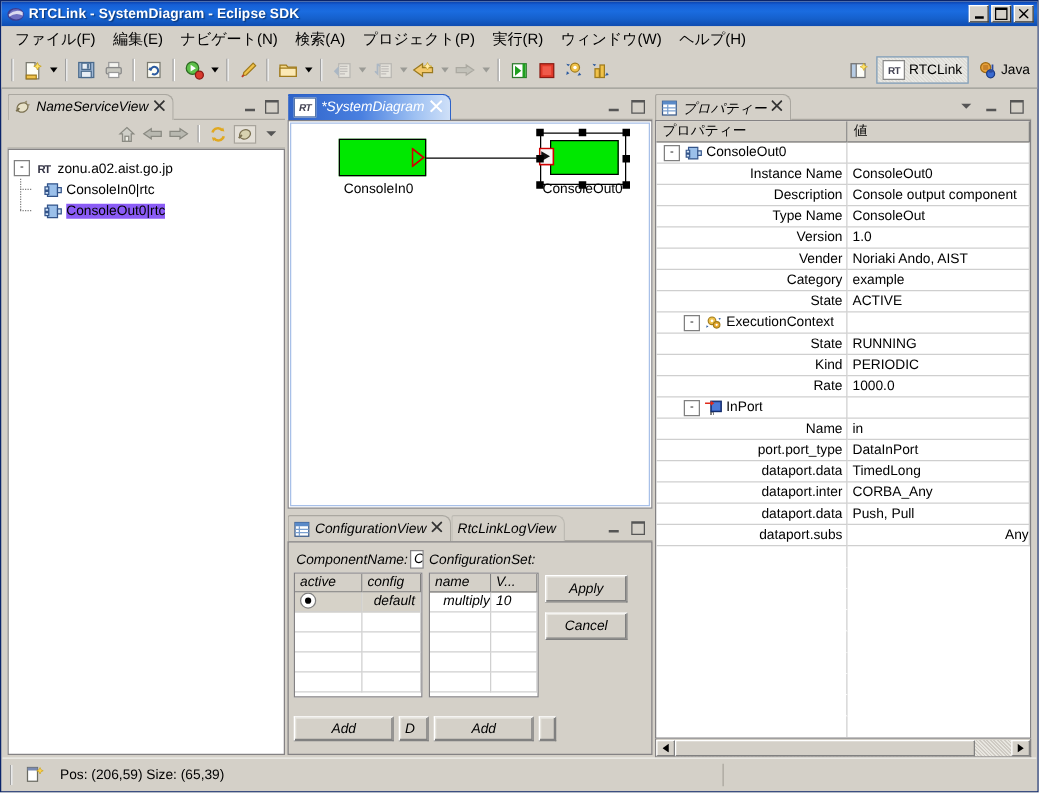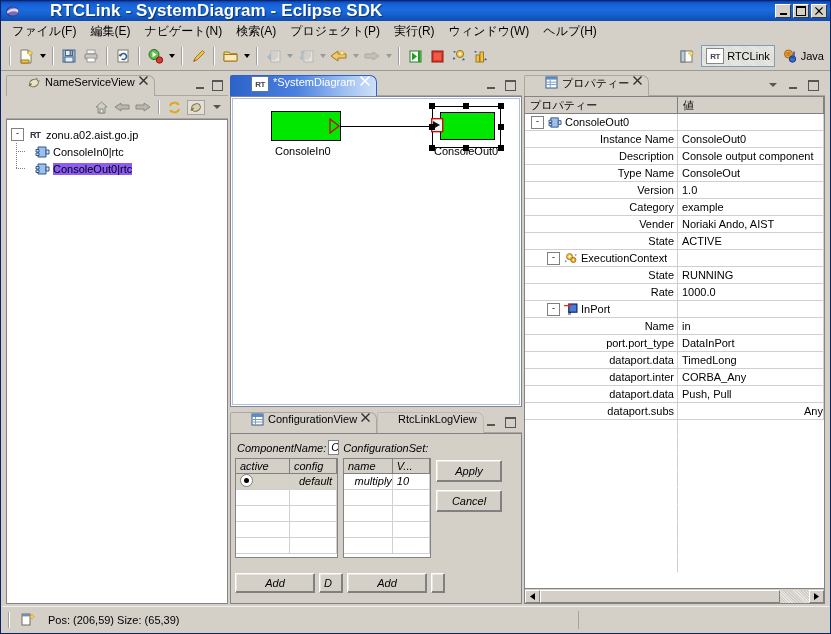--- a/index.html
+++ b/index.html
@@ -29,26 +29,25 @@
     display: flex; align-items: center;
     padding: 0 2px 0 3px;
     box-sizing: border-box;
   }
   .titlebar .tb-icon {
     width: 16px; height: 16px;
     margin-right: 3px;
     display: flex; align-items: center; justify-content: center;
   }
   .titlebar .tb-text {
-    color: #fff; font-weight: bold; font-size: 17px;
+    color: #fff; font-weight: bold; font-size: 11px;
     letter-spacing: 0.1px;
     flex: 1;
     text-shadow: 1px 1px 1px rgba(0,0,0,.45);
     white-space: nowrap;
-    margin-left: 27px;
   }
   .tb-btns { display: flex; gap: 2px; padding-right: 1px; }
   .tb-btn {
     width: 16px; height: 14px;
     background: #d4d0c8;
     border: 1px solid;
     border-color: #fff #3a3a3a #3a3a3a #fff;
     display: flex; align-items: center; justify-content: center;
     font-size: 9px; line-height: 1; color: #000;
     font-family: "Liberation Sans", sans-serif;
@@ -127,31 +126,32 @@
   .col-left  { width: 226px; display:flex; flex-direction:column; padding: 2px 0 2px 4px; box-sizing:border-box;}
   .col-mid   { width: 296px; display:flex; flex-direction:column; padding: 2px 2px 2px 2px; box-sizing:border-box;}
   .col-right { flex: 1; display:flex; flex-direction:column; padding: 2px 4px 2px 0; box-sizing:border-box;}
 
   
   .view { display:flex; flex-direction:column; background:#d4d0c8; }
   .vtabrow {
     height: 22px; display:flex; align-items:flex-end; position:relative;
   }
   .vtab {
-    height: 20px; display:flex; gap:4px;
-    padding: 0 6px 0 20px;
+    height: 20px; display:flex; align-items:center; gap:4px;
+    padding: 0 6px 0 4px;
     font-size: 11px;
     position: relative;
     background: #d4d0c8;
     border-top: 1px solid #aaa7a0;
     border-left: 1px solid #aaa7a0;
     border-right: 1px solid #aaa7a0;
     border-top-left-radius: 2px;
     border-top-right-radius: 7px;
     white-space: nowrap;
+    font-style: italic;
   }
   .vtab.inactive {
     background: #d4d0c8; border-color: #bdbab3;
     color: #000;
   }
   .vtab.selected-editor {
     background: linear-gradient(to right, #2d62c8 0%, #4a80e0 45%, #9dc0f2 78%, #cfe0f8 100%);
     color: #fff;
     border-color: #2d62c8;
   }
@@ -850,29 +850,29 @@
                 <div class="v" style="flex: 1 1 0%;">ConsoleOut</div>
               </div>
               <div class="prop-row">
                 <div class="k" style="width: 153px; justify-content: flex-end; padding-right: 3px;">
                   <span class="ktxt">Version</span>
                 </div>
                 <div class="v" style="flex: 1 1 0%;">1.0</div>
               </div>
               <div class="prop-row">
                 <div class="k" style="width: 153px; justify-content: flex-end; padding-right: 3px;">
+                  <span class="ktxt">Vender</span>
+                </div>
+                <div class="v" style="flex: 1 1 0%;">Noriaki Ando, AIST</div>
+              </div>
+              <div class="prop-row">
+                <div class="k" style="width: 153px; justify-content: flex-end; padding-right: 3px;">
                   <span class="ktxt">Category</span>
                 </div>
                 <div class="v" style="flex: 1 1 0%;">example</div>
-              </div>
-              <div class="prop-row">
-                <div class="k" style="width: 153px; justify-content: flex-end; padding-right: 3px;">
-                  <span class="ktxt">Vender</span>
-                </div>
-                <div class="v" style="flex: 1 1 0%;">Noriaki Ando, AIST</div>
               </div>
               <div class="prop-row">
                 <div class="k" style="width: 153px; justify-content: flex-end; padding-right: 3px;">
                   <span class="ktxt">State</span>
                 </div>
                 <div class="v" style="flex: 1 1 0%;">ACTIVE</div>
               </div>
               <div class="prop-row">
                 <div class="k" style="width: 153px; padding-left: 22px;">
                   <span class="exp">-</span>
@@ -891,20 +891,26 @@
                 <div class="v" style="flex: 1 1 0%;"></div>
               </div>
               <div class="prop-row">
                 <div class="k" style="width: 153px; justify-content: flex-end; padding-right: 3px;">
                   <span class="ktxt">State</span>
                 </div>
                 <div class="v" style="flex: 1 1 0%;">RUNNING</div>
               </div>
               <div class="prop-row">
                 <div class="k" style="width: 153px; justify-content: flex-end; padding-right: 3px;">
+                  <span class="ktxt">Kind</span>
+                </div>
+                <div class="v" style="flex: 1 1 0%;">PERIODIC</div>
+              </div>
+              <div class="prop-row">
+                <div class="k" style="width: 153px; justify-content: flex-end; padding-right: 3px;">
                   <span class="ktxt">Rate</span>
                 </div>
                 <div class="v" style="flex: 1 1 0%;">1000.0</div>
               </div>
               <div class="prop-row">
                 <div class="k" style="width: 153px; padding-left: 22px;">
                   <span class="exp">-</span>
                   <span class="pico">
                     <svg width="14" height="13" viewBox="0 0 15 14">
                       <rect x="5" y="1" width="9" height="9" fill="#2a4a9a" stroke="#102a6a"></rect>

